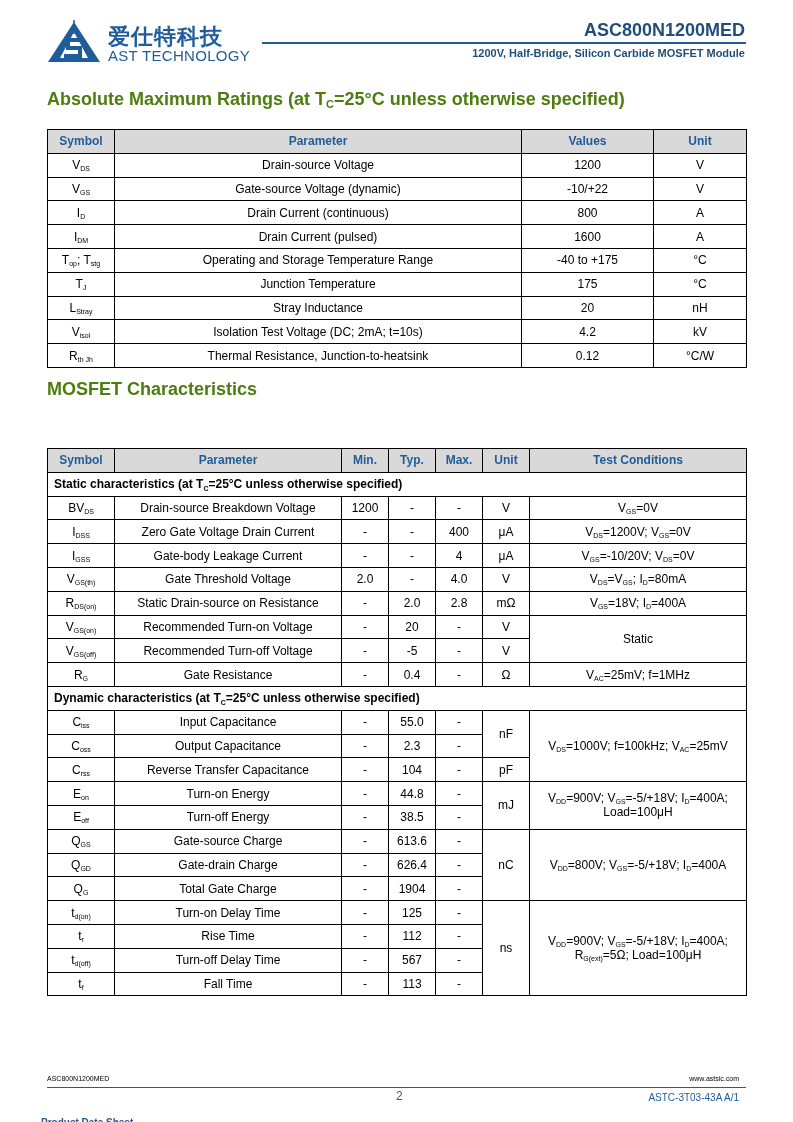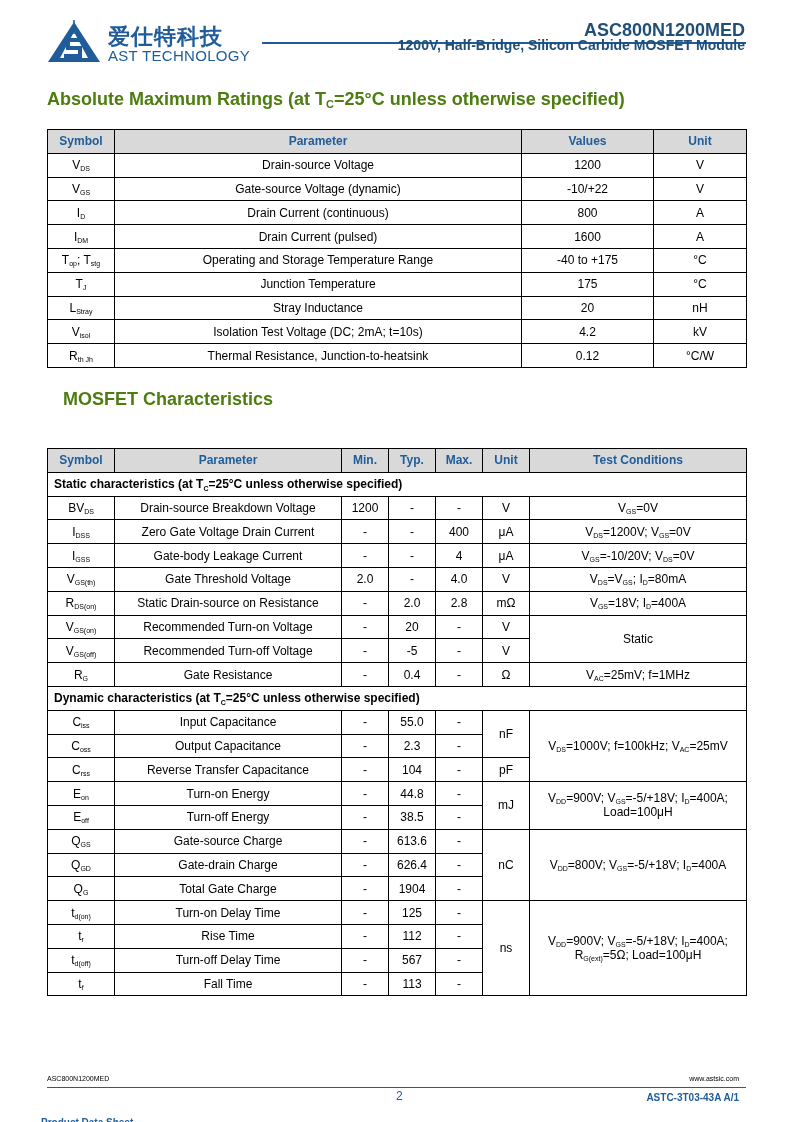--- a/index.html
+++ b/index.html
@@ -3,37 +3,37 @@
 <meta charset="utf-8">
 <style>
   html, body { margin:0; padding:0; background:#fff; }
   body { width:793px; height:1122px; position:relative; font-family:"Liberation Sans", sans-serif; color:#000; overflow:hidden; }
   .abs { position:absolute; }
   .logo { left:46px; top:20px; width:56px; height:44px; }
   .brand-cn { left:108px; top:22px; font-size:22px; font-weight:bold; color:#1f5c99; letter-spacing:1px; }
   .brand-en { left:108px; top:47px; font-size:15px; color:#1f5c99; letter-spacing:0.3px; }
   .hdr-line { left:262px; top:42px; width:484px; height:2px; background:#1f5c99; }
   .part-no { right:48px; top:20px; font-size:18px; font-weight:bold; color:#1f4e79; }
-  .part-desc { right:48px; top:37px; font-size:14px; font-weight:bold; color:#1f4e79; }
+  .part-desc { right:48px; top:47px; font-size:11px; font-weight:bold; color:#1f4e79; }
   .sec-title { left:47px; font-size:18px; font-weight:bold; color:#4d7c0f; }
   .sec-title sub { font-size:11px; vertical-align:-3px; }
   table { border-collapse:collapse; position:absolute; left:47px; width:699px; table-layout:fixed; }
   td, th { border:1px solid #000; font-size:12px; padding:0 6px; height:22.8px; }
   th { background:#d9d9d9; color:#1f5c99; font-weight:bold; text-align:center; font-size:12px; }
   td.c { text-align:center; }
   td.l { text-align:center; }
   td.grp { font-weight:bold; text-align:left; }
   .sym sub { font-size:7px; vertical-align:-2px; }
   .cond sub { font-size:7px; vertical-align:-2px; }
   .ft-part { left:47px; top:1075px; font-size:7px; }
   .ft-web { right:54px; top:1075px; font-size:7px; }
   .ft-line { left:47px; top:1087px; width:699px; height:1px; background:#1f5c99; }
   .ft-pds { left:41px; top:1092px; font-size:10px; font-weight:bold; color:#1f5c99;margin-top:25px; }
   .ft-page { left:396px; top:1089px; font-size:12px; color:#1f5c99; }
-  .ft-doc { right:54px; top:1092px; font-size:10px; font-weight:bold; color:#1f5c99; }
+  .ft-doc { right:54px; top:1092px; font-size:10px; font-weight:normal; color:#1f5c99; }
 </style>
 </head>
 <body>
 
 <svg class="abs logo" viewBox="0 0 56 44">
   <polygon points="28,2 2,42 54,42" fill="#1f5c99"></polygon>
   <polygon points="28,12 14,38 42,38" fill="#fff"></polygon>
   <path d="M36,20 L22,20 L22,28 L34,28 L34,36 L18,36" stroke="#1f5c99" stroke-width="4" fill="none"></path>
   <line x1="28" y1="0" x2="28" y2="14" stroke="#1f5c99" stroke-width="1.5"></line>
 </svg>
@@ -113,21 +113,21 @@
       </tr>
       <tr>
         <td class="c sym">R<sub>th Jh</sub></td>
         <td class="l">Thermal Resistance, Junction-to-heatsink</td>
         <td class="c">0.12</td>
         <td class="c">°C/W</td>
       </tr>
     </tbody>
 </table>
 
-<div class="abs sec-title" style="top:389px;margin-left:16px;">MOSFET Characteristics</div>
+<div class="abs sec-title" style="top:379px;">MOSFET Characteristics</div>
 
 <table id="mos" style="top:448px;">
   <colgroup>
     <col style="width:67px">
       <col style="width:227px">
       <col style="width:47px">
       <col style="width:47px">
       <col style="width:47px">
       <col style="width:47px">
       <col style="width:217px">

